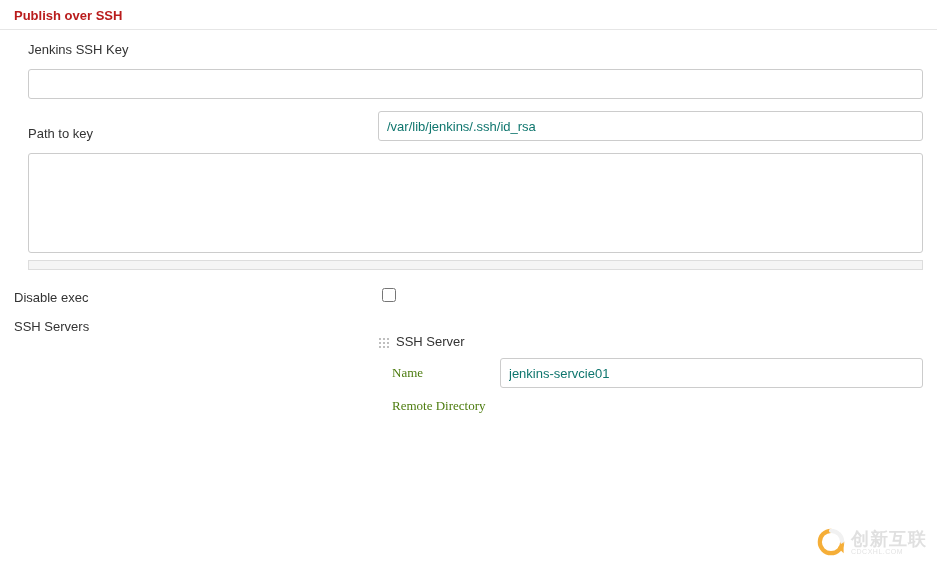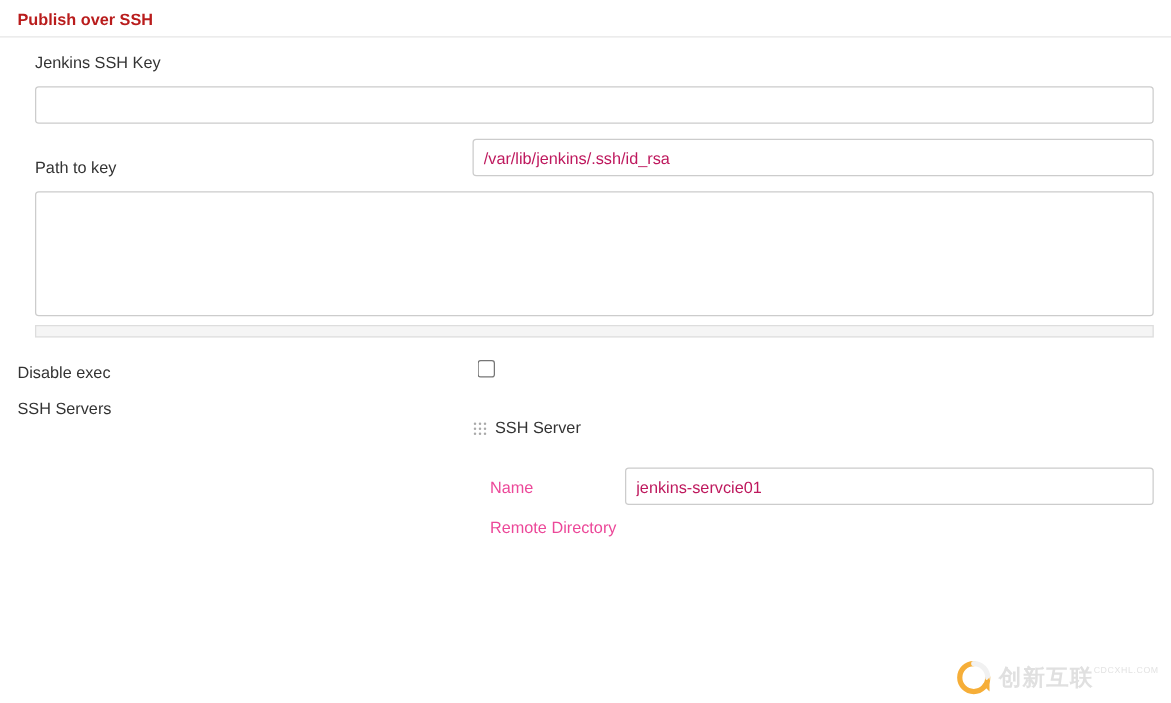--- a/index.html
+++ b/index.html
@@ -42,21 +42,21 @@
   .row.top-level .label {
     flex-basis: 350px;
   }
   input[type="text"] {
     width: 100%;
     height: 30px;
     border: 1px solid #ccc;
     border-radius: 3px;
     padding: 2px 8px;
     font-size: 13px;
-    color: #be185d;
+    color: #0f766e;
   }
   textarea {
     width: 100%;
     height: 100px;
     border: 1px solid #ccc;
     border-radius: 3px;
     padding: 6px 8px;
     font-size: 13px;
     resize: none;
   }
@@ -69,21 +69,21 @@
   input[type="checkbox"] {
     width: 14px;
     height: 14px;
     margin-top: 6px;
   }
   .subsection-header {
     display: flex;
     align-items: flex-end;
     gap: 6px;
     margin-left: 378px;
-    margin-bottom: 20px;
+    margin-bottom: 4px;
   }
   .drag-handle {
     width: 12px;
     height: 12px;
     display: inline-block;
     color: #aaa;
   }
   .drag-handle svg { display:block; }
   .subsection-title {
     font-size: 13px;
@@ -92,21 +92,22 @@
   .nested {
     margin-left: 378px;
   }
   .nested-row {
     display: flex;
     align-items: center;
     padding: 5px 14px 5px 14px;
   }
   .nested-row .nlabel {
     flex: 0 0 108px;
-    color: #ec4899;
+    color: #4d7c0f;
+    font-family: Liberation Serif, serif;
   }
   .nested-row .nfield {
     flex: 1 1 auto;
   }
   .redacted-box {
     width: 75px;
     height: 14px;
     background: #868686;
     border-radius: 2px;
     margin: 8px 0 8px 8px;
@@ -123,21 +124,21 @@
     bottom: 6px;
     display: flex;
     align-items: center;
     gap: 6px;
     opacity: 0.9;
   }
   .wm-logo {
     width: 28px; height: 28px;
   }
   .wm-group {
-    display:flex; flex-direction:row; align-items:flex-start; line-height:1;
+    display:flex; flex-direction:column; align-items:flex-start; line-height:1;
   }
   .wm-main { font-size:18px; font-weight:bold; color:#ddd; letter-spacing:1px;}
   .wm-sub { font-size:7px; color:#e0e0e0; letter-spacing:0.5px;}
 </style>
 </head>
 <body>
 
 <div class="section-title">Publish over SSH</div>
 <hr class="hr">
 

